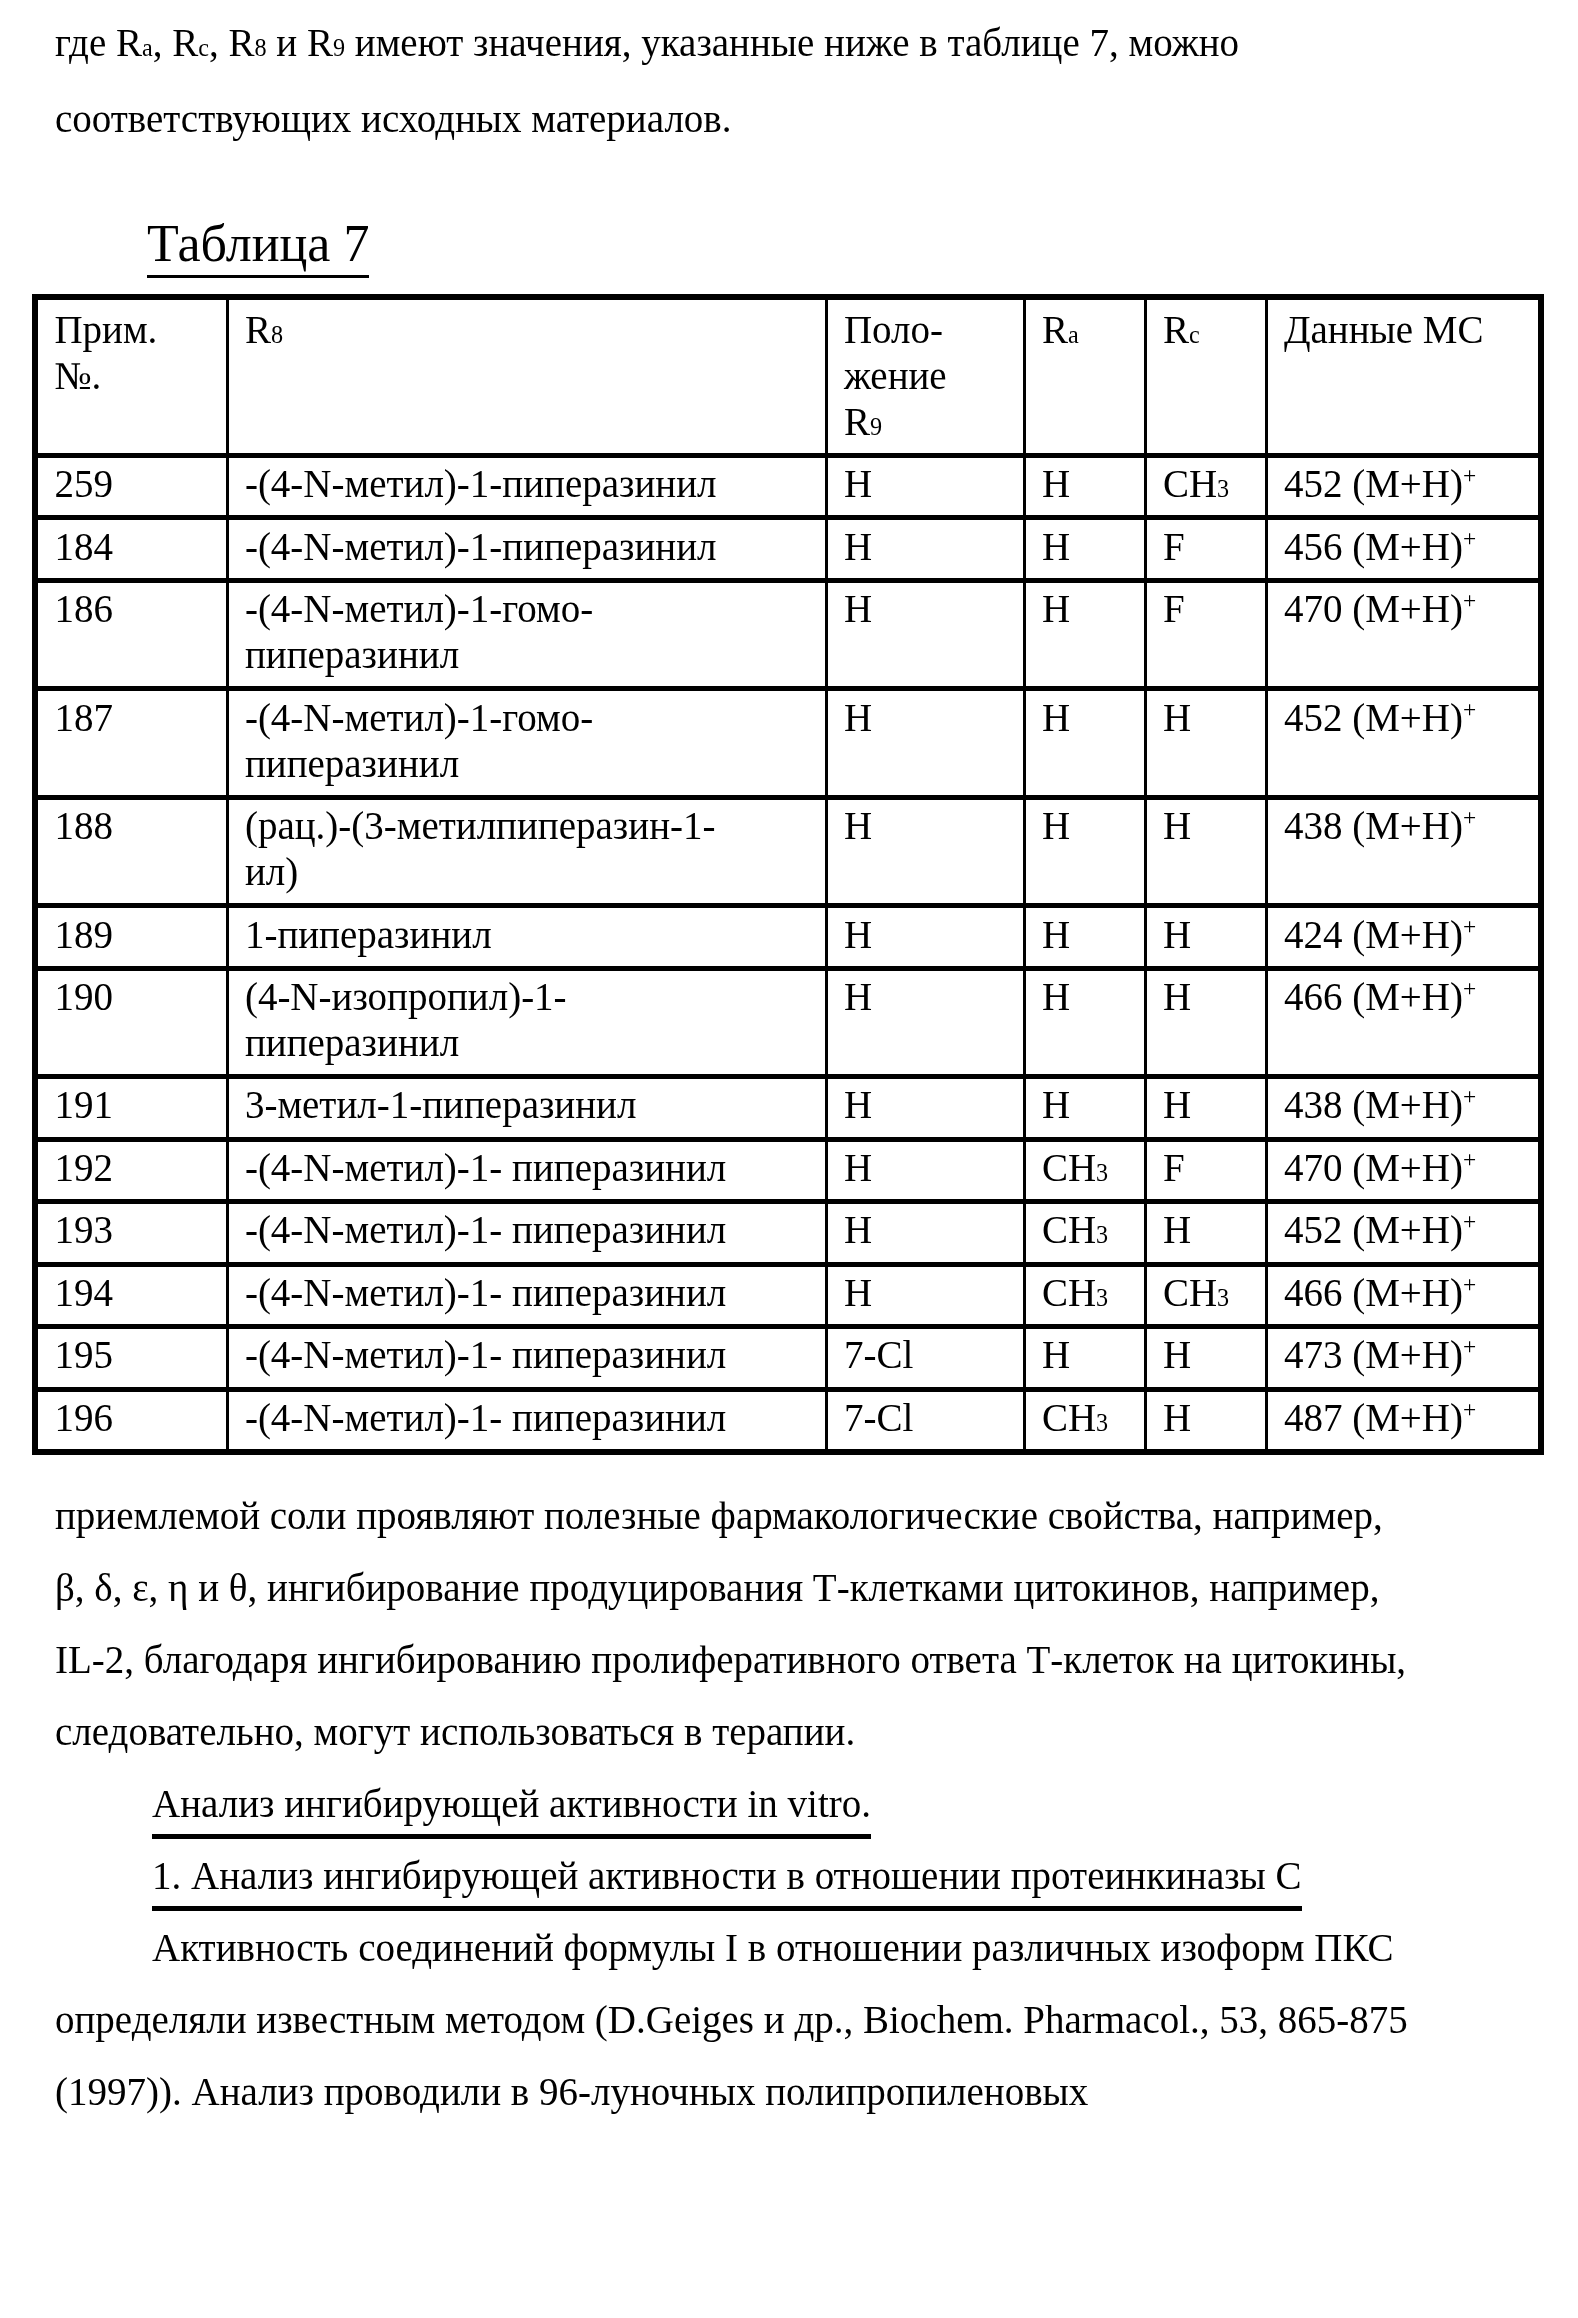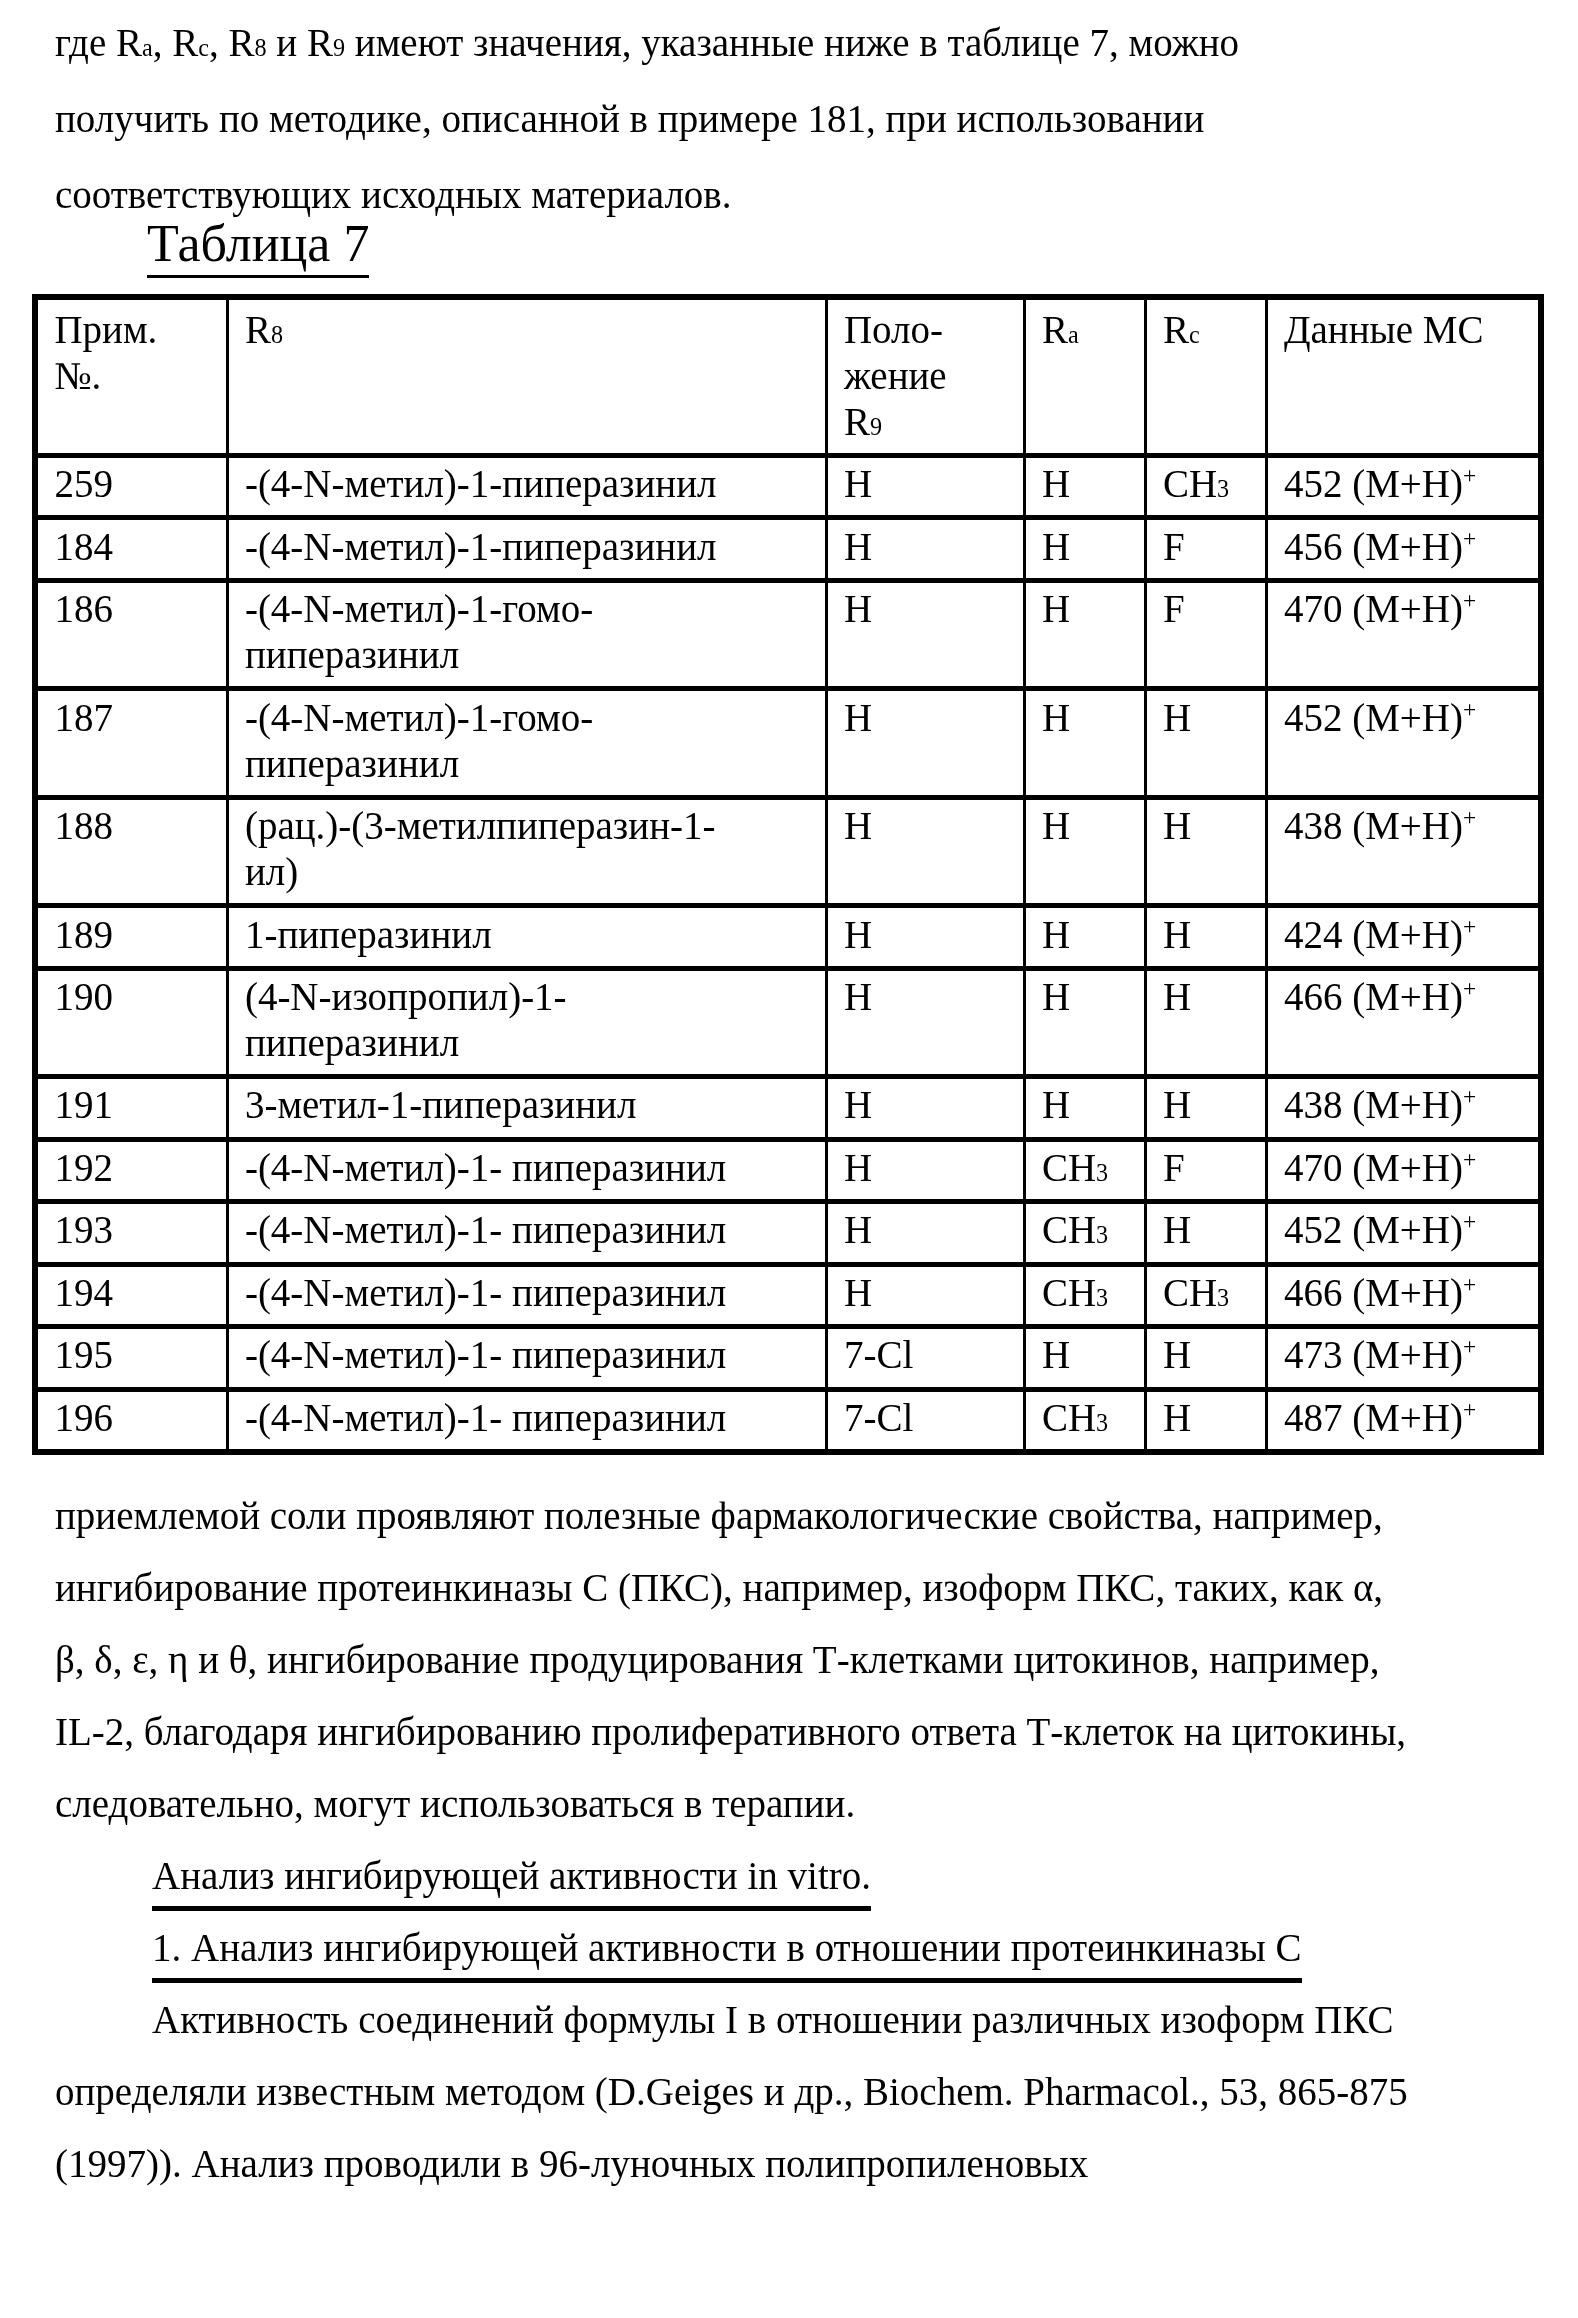--- a/index.html
+++ b/index.html
@@ -47,21 +47,20 @@
   .indent{padding-left:97px;}
   .u-head{border-bottom:5px solid #000;padding-bottom:9px;}
 </style>
 </head>
 <body>
 
 <div class="page">
 
   <div class="intro">
     <div class="line">где R<sub>a</sub>, R<sub>c</sub>, R<sub>8</sub> и R<sub>9</sub> имеют значения, указанные ниже в таблице 7, можно</div>
-    <div class="line">получить по методике, описанной в примере 181, при использовании</div>
     <div class="line">соответствующих исходных материалов.</div>
   </div>
 
   <div class="caption">
     <span class="u-thin">Таблица 7</span>
   </div>
 
   <table class="ms">
     <colgroup>
       <col style="width:192px">
@@ -205,21 +204,20 @@
           <td>7-Cl</td>
           <td>CH<sub>3</sub></td>
           <td>H</td>
           <td>487 (M+H)<sup>+</sup></td>
         </tr>
       </tbody>
   </table>
 
   <div class="bottom">
     <div class="bline">приемлемой соли проявляют полезные фармакологические свойства, например,</div>
-    <div class="bline">ингибирование протеинкиназы С (ПКС), например, изоформ ПКС, таких, как α,</div>
     <div class="bline">β, δ, ε, η и θ, ингибирование продуцирования Т-клетками цитокинов, например,</div>
     <div class="bline">IL-2, благодаря ингибированию пролиферативного ответа Т-клеток на цитокины,</div>
     <div class="bline">следовательно, могут использоваться в терапии.</div>
 
     <div class="bline indent">
       <span class="u-head">Анализ ингибирующей активности in vitro.</span>
     </div>
     <div class="bline indent">
       <span class="u-head">1. Анализ ингибирующей активности в отношении протеинкиназы С</span>
     </div>

